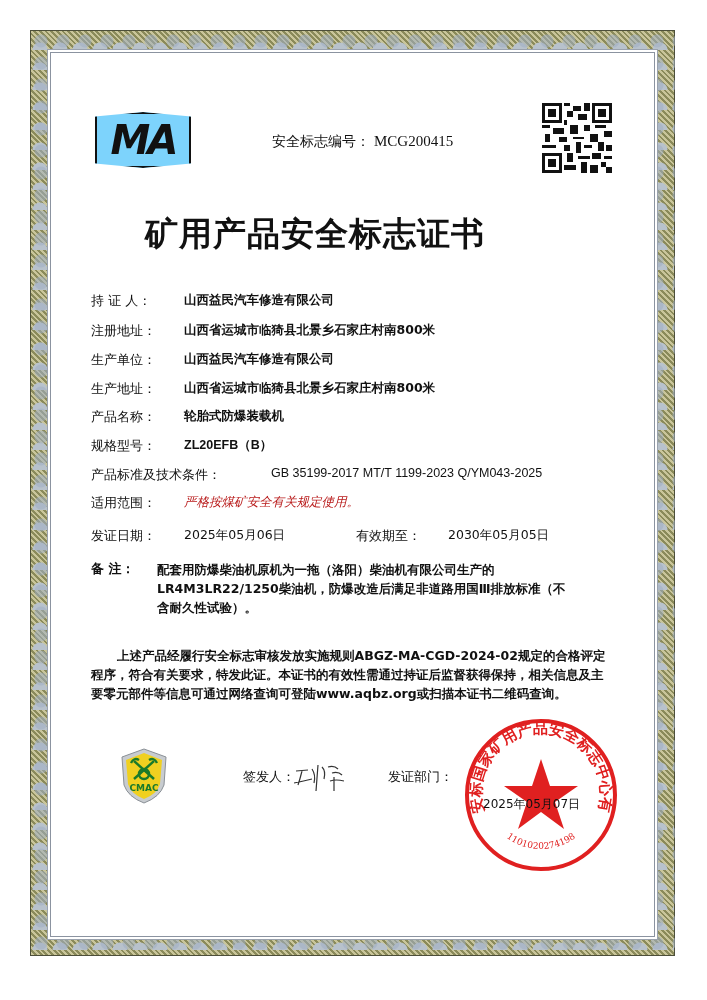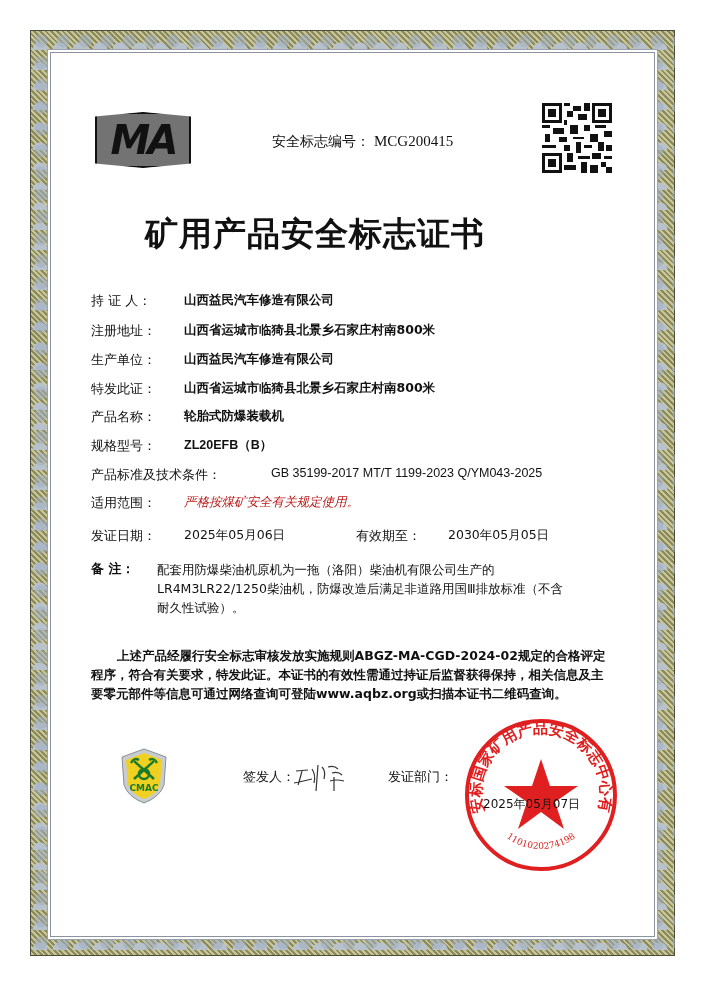--- a/index.html
+++ b/index.html
@@ -8,39 +8,39 @@
   .frame { position: absolute; left: 30px; top: 30px; width: 645px; height: 926px;
            background:
              radial-gradient(circle at 50% 100%, #b8c2cc 0 7px, transparent 8px) 0 0/20px 20px,
              repeating-linear-gradient(45deg, #8a8a5a 0 2px, #c9c59a 2px 4px);
            box-shadow: inset 0 0 0 1px #4d4f3a; }
   .frame::before { content:""; position:absolute; inset:0;
            background: radial-gradient(ellipse at center, rgba(160,175,195,0.55) 0 6px, transparent 7px) 0 0/22px 22px; }
   .inner { position: absolute; left: 50px; top: 52px; width: 603px; height: 883px;
            background: #fff; border: 1px solid #8b93a0; box-shadow: 0 0 0 2px #fff, 0 0 0 3px #9aa2ad; }
   .ma-logo { position: absolute; left: 95px; top: 112px; width: 96px; height: 56px;
-             background: #737373; clip-path: polygon(0 8%, 50% 0, 100% 8%, 100% 92%, 50% 100%, 0 92%);
+             background: #7dd3fc; clip-path: polygon(0 8%, 50% 0, 100% 8%, 100% 92%, 50% 100%, 0 92%);
              display:flex; align-items:center; justify-content:center; }
   .ma-logo::before { content:""; position:absolute; inset:0; border:2px solid #111;
              clip-path: polygon(0 8%, 50% 0, 100% 8%, 100% 92%, 50% 100%, 0 92%); }
   .ma-logo span { font-family: "DejaVu Sans", sans-serif; font-weight: bold; font-style: italic;
              font-size: 40px; color: #111; letter-spacing: -3px; }
   .cert-no { position: absolute; left: 272px; top: 133px; font-size: 14px; }
   .cert-no .val { font-family: "Liberation Serif", serif; font-size: 15px; margin-left: 4px; }
   .qr { position: absolute; left: 542px; top: 103px; width: 70px; height: 70px; }
   .title { position: absolute; left: 0; width: 630px; top: 212px; text-align: center;
            font-family: "DejaVu Serif", serif; font-weight: bold; font-size: 33px; letter-spacing: 1px; }
   .row { position: absolute; left: 91px; font-size: 13px; white-space: nowrap; }
   .row .lbl { display: inline-block; }
   .row .val { position: absolute; white-space: nowrap; font-weight: bold; font-size: 12.5px; }
   .row .val.mono { font-family: Liberation Sans, sans-serif; font-weight: bold; }
   .row .val.ital { font-weight: normal; font-style: italic; font-family: "DejaVu Serif", serif; color: #b91c1c; }
   .row .val.plain { font-weight: normal; }
   .note { position: absolute; left: 91px; top: 560px; font-size: 13px; }
-  .note .val { position: absolute; left: 142px; top: 0; width: 340px; font-weight: normal; font-size: 12.5px; line-height: 19px; white-space: normal; }
+  .note .val { position: absolute; left: 142px; top: 0; width: 340px; font-weight: bold; font-size: 12.5px; line-height: 19px; white-space: normal; }
   .para { position: absolute; left: 91px; top: 646px; width: 520px; font-size: 12.5px; font-weight: bold;
           line-height: 19px; text-indent: 26px; }
   .cmac { position: absolute; left: 120px; top: 747px; width: 48px; height: 58px; }
   .sign { position: absolute; left: 243px; top: 768px; font-size: 13px; }
   .signature { position: absolute; left: 290px; top: 755px; width: 70px; height: 40px; }
   .dept { position: absolute; left: 388px; top: 768px; font-size: 13px; }
   .seal { position: absolute; left: 462px; top: 716px; width: 158px; height: 158px; }
   .seal-date { position: absolute; left: 483px; top: 796px; font-size: 12px; color: #111; }
 </style>
 </head>
@@ -111,21 +111,21 @@
 </div>
 <div class="row" style="top:322px">
   <span class="lbl">注册地址：</span>
   <span class="val" style="left:93px">山西省运城市临猗县北景乡石家庄村南800米</span>
 </div>
 <div class="row" style="top:351px">
   <span class="lbl">生产单位：</span>
   <span class="val" style="left:93px">山西益民汽车修造有限公司</span>
 </div>
 <div class="row" style="top:380px">
-  <span class="lbl">特发此证：</span>
+  <span class="lbl">生产地址：</span>
   <span class="val" style="left:93px">山西省运城市临猗县北景乡石家庄村南800米</span>
 </div>
 <div class="row" style="top:408px">
   <span class="lbl">产品名称：</span>
   <span class="val" style="left:93px">轮胎式防爆装载机</span>
 </div>
 <div class="row" style="top:437px">
   <span class="lbl">规格型号：</span>
   <span class="val mono" style="left:93px">ZL20EFB（B）</span>
 </div>

